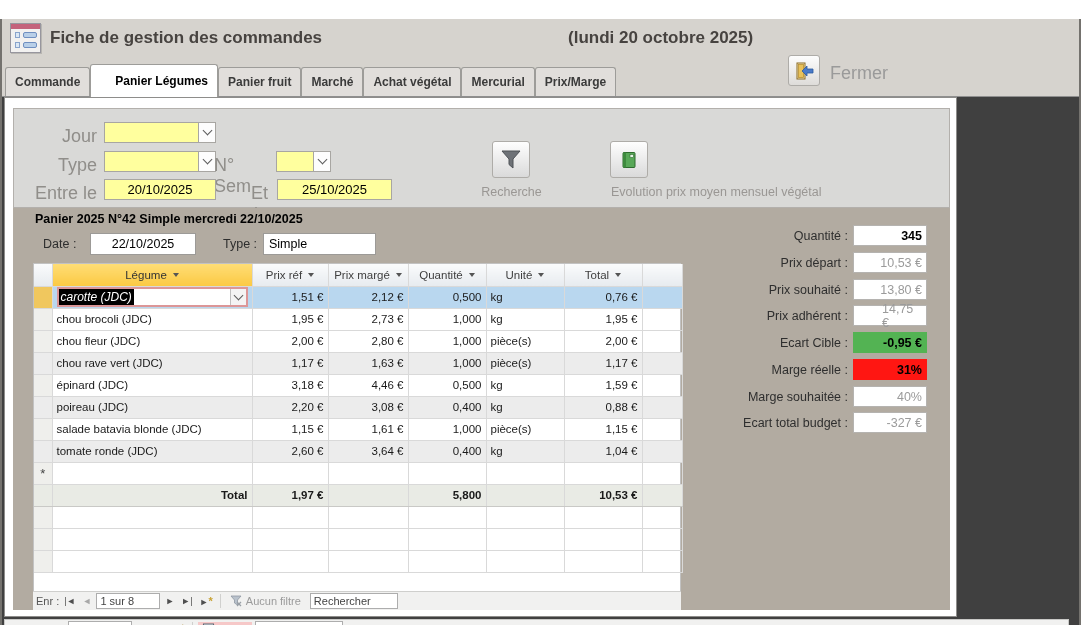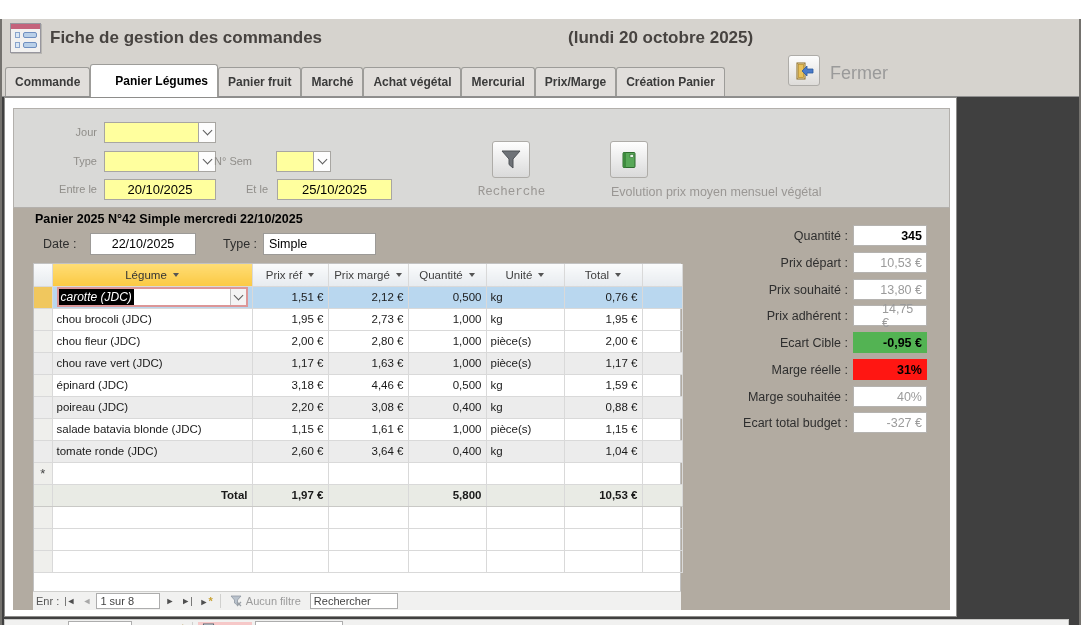--- a/index.html
+++ b/index.html
@@ -30,21 +30,21 @@
 
   .fermer-btn { position:absolute; left:786px; top:36px; width:32px; height:31px; border:1px solid #aeaca8;
                 border-radius:3px; background:linear-gradient(#fdfdfd,#dedcd9); display:flex; align-items:center; justify-content:center; }
   .fermer-lbl { position:absolute; left:828px; top:44px; font-size:18px; color:#9a9a9a; }
 
   
   .win { position:absolute; left:2px; top:78px; width:953px; height:520px; background:#fff; border:1px solid #8e8d8b; }
 
   
   .fpanel { position:absolute; left:8px; top:10px; width:937px; height:100px; background:#d9d9d7; border:1px solid #b3b0ac; }
-  .flabel { position:absolute; font-size:11px; color:#908e8a; text-align:right; }
+  .flabel { position:absolute; font-size:18px; color:#908e8a; text-align:right; }
   .combo { position:absolute; height:21px; display:flex; }
   .combo .fld { background:#ffff9e; border:1px solid #a8a6a2; border-right:none; height:100%; flex:1;
                 font-size:12.5px; color:#000; display:flex; align-items:center; justify-content:center; }
   .combo .btn { width:18px; height:100%; background:#fdfdfd; border:1px solid #a8a6a2; display:flex; align-items:center; justify-content:center; }
   .chev { width:7px; height:7px; border-right:1.5px solid #5c5c5c; border-bottom:1.5px solid #5c5c5c; transform:rotate(45deg); margin-top:-4px; }
   .yfield { position:absolute; height:21px; background:#ffff9e; border:1px solid #a8a6a2; font-size:13px; color:#000;
             display:flex; align-items:center; justify-content:center; }
   .toolbtn { position:absolute; width:38px; height:37px; border:1px solid #aeaca8; border-radius:3px;
              background:linear-gradient(#fefefe,#dadada); display:flex; align-items:center; justify-content:center; }
   .toollbl { position:absolute; font-size:12.5px; color:#9a9794; white-space:nowrap; }
@@ -128,21 +128,20 @@
 
   <div class="tabstrip">
     <div class="tabs">
       <div class="tab">Commande</div>
       <div class="tab active">Panier Légumes</div>
       <div class="tab">Panier fruit</div>
       <div class="tab">Marché</div>
       <div class="tab">Achat végétal</div>
       <div class="tab">Mercurial</div>
       <div class="tab">Prix/Marge</div>
-      <div class="tab">Création Panier</div>
     </div>
   </div>
 
   <div class="fermer-btn">
     <svg width="22" height="22" viewBox="0 0 22 22">
       <rect x="4" y="3" width="8" height="16" fill="#f5e6c0" stroke="#8a6a20" stroke-width="1"></rect>
       <rect x="5.5" y="4.5" width="5" height="13" fill="#e8c15a" stroke="#b89030" stroke-width="0.8"></rect>
       <polygon points="20,9 14,9 14,6 9,11 14,16 14,13 20,13" fill="#4a7ac8" stroke="#2c5aa0" stroke-width="0.8"></polygon>
     </svg>
   </div>
@@ -177,21 +176,21 @@
       <div class="flabel" style="left:10px; top:74px; width:73px;">Entre le</div>
       <div class="yfield" style="left:90px; top:70px; width:112px;">20/10/2025</div>
       <div class="flabel" style="left:222px; top:74px; width:32px;">Et le</div>
       <div class="yfield" style="left:263px; top:70px; width:115px;">25/10/2025</div>
 
       <div class="toolbtn" style="left:478px; top:32px;">
         <svg width="22" height="22" viewBox="0 0 22 22">
           <polygon points="2,2 20,2 13,10 13,19 9,15.5 9,10" fill="#6e7277" stroke="#4e5257" stroke-width="1"></polygon>
         </svg>
       </div>
-      <div class="toollbl" style="left:455px; top:76px; width:85px; text-align:center;font-family:Liberation Mono, monospace;">Recherche</div>
+      <div class="toollbl" style="left:455px; top:76px; width:85px; text-align:center;">Recherche</div>
 
       <div class="toolbtn" style="left:596px; top:32px;">
         <svg width="20" height="20" viewBox="0 0 20 20">
           <rect x="4" y="2.5" width="12" height="15" rx="1" fill="#58a858" stroke="#2e6b2e" stroke-width="1"></rect>
           <rect x="4" y="2.5" width="3" height="15" fill="#3e8a3e"></rect>
           <rect x="11" y="4.5" width="3.5" height="3" fill="#e8f4e8" stroke="#2e6b2e" stroke-width="0.6"></rect>
         </svg>
       </div>
       <div class="toollbl" style="left:597px; top:76px;">Evolution prix moyen mensuel végétal</div>
     </div>

